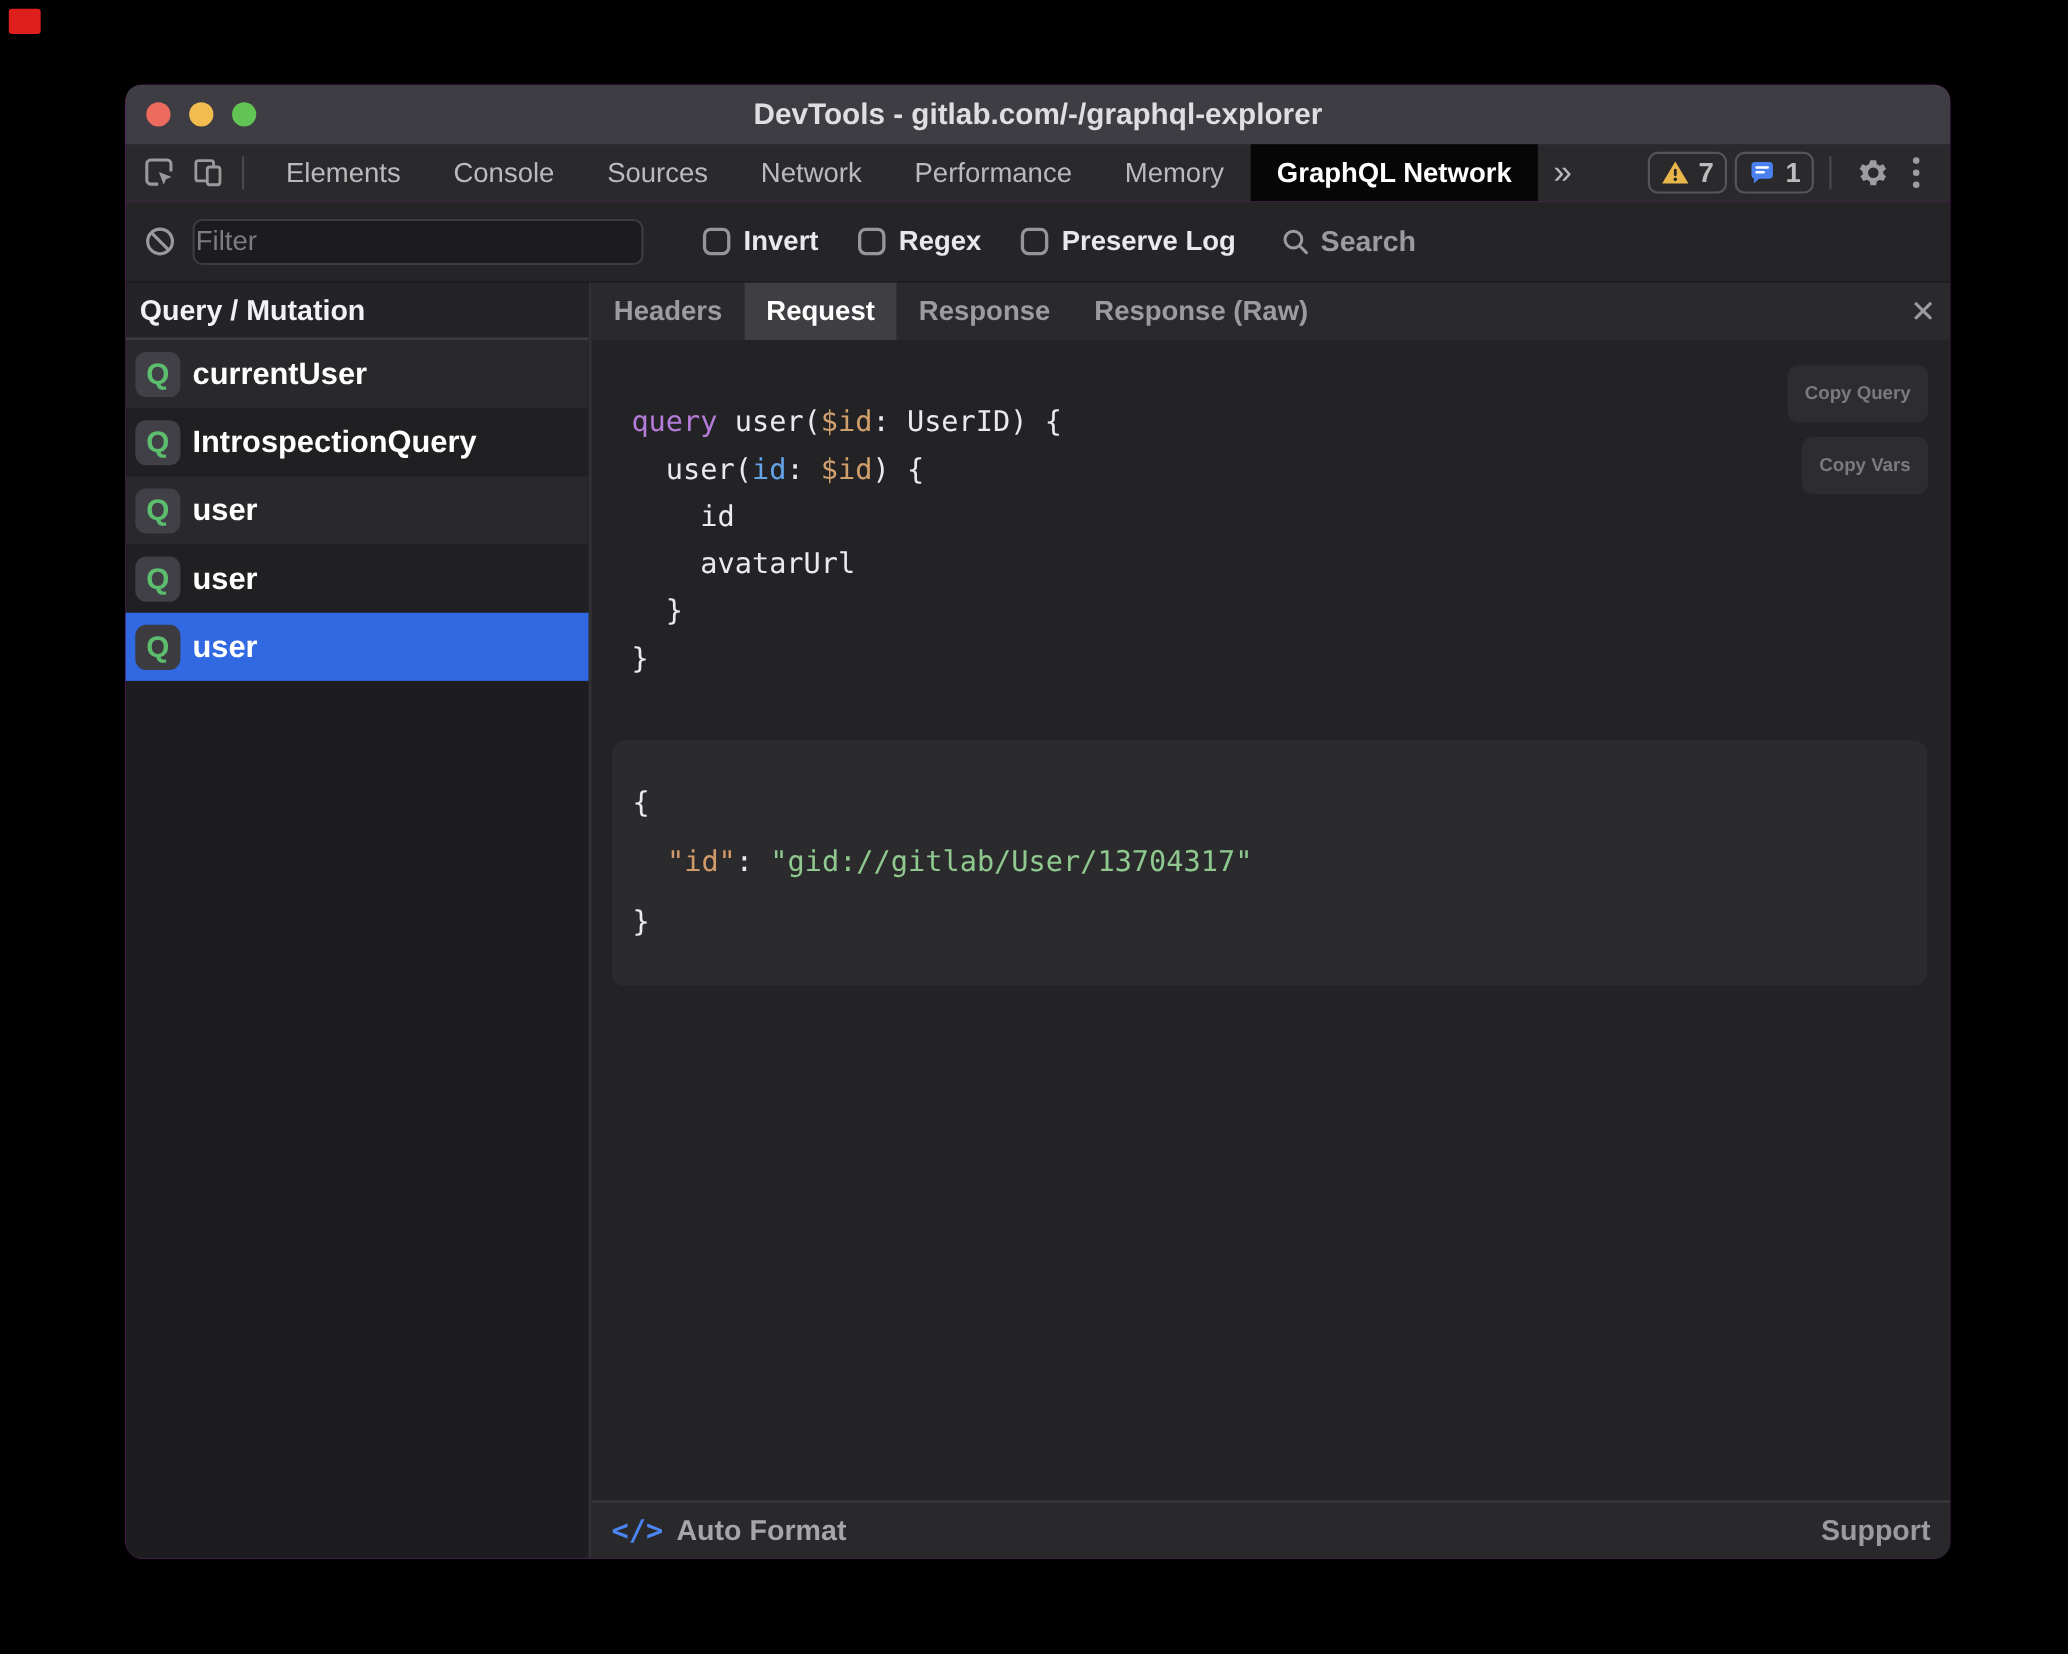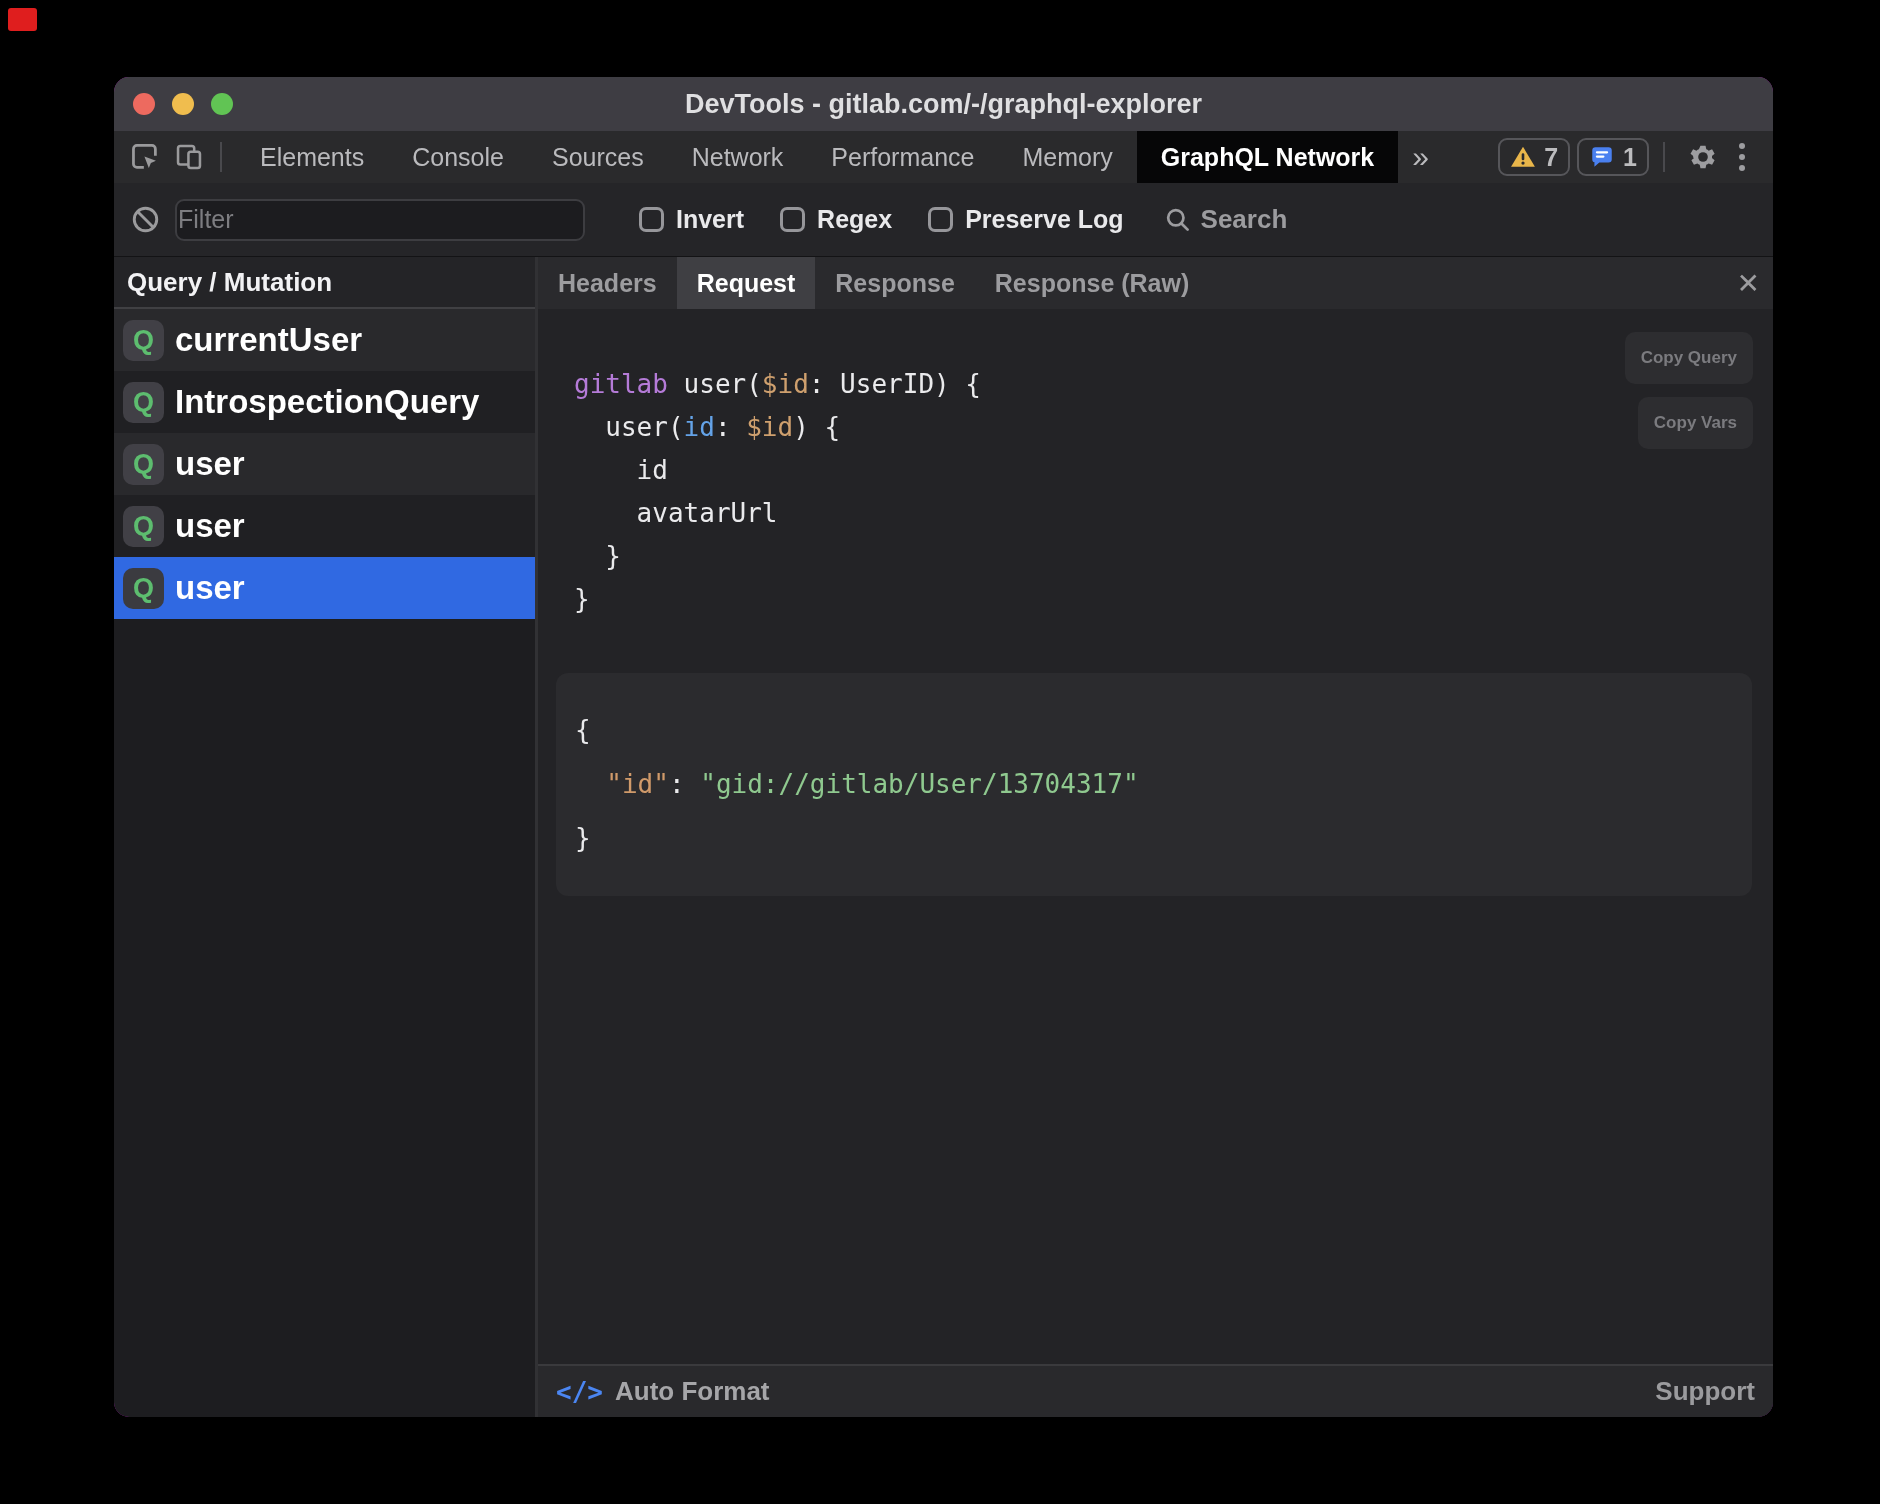--- a/index.html
+++ b/index.html
@@ -54,21 +54,21 @@
   .searchg { display:flex; align-items:center; gap:10px; margin-left:40px; color:#9c9c9f; font-size:26px; font-weight:bold; }
 
   
   .main { flex:1; display:flex; min-height:0; }
   .sidebar { width:424px; flex:0 0 auto; background:#1d1d20; border-right:3px solid #313134; display:flex; flex-direction:column; }
   .side-header { height:52px; flex:0 0 auto; background:#242427; border-bottom:2px solid #404043; display:flex; align-items:center; padding-left:13px; font-size:26px; font-weight:bold; color:#f2f2f4; }
   .srow { height:62px; flex:0 0 auto; display:flex; align-items:center; padding-left:9px; gap:11px; }
   .srow.odd { background:#29292c; } .srow.even { background:#202023; } .srow.selected { background:#3069e2; }
   .qbadge { width:41px; height:41px; border-radius:10px; background:#414046; display:flex; align-items:center; justify-content:center; font-size:27px; font-weight:bold; color:#5dbd6f; flex:0 0 auto; }
   .srow.selected .qbadge { background:#3b3b40; }
-  .slabel { font-size:33px; font-weight:bold; color:#ffffff; white-space:nowrap; }
+  .slabel { font-size:28px; font-weight:bold; color:#ffffff; white-space:nowrap; }
 
   
   .detail { flex:1; min-width:0; display:flex; flex-direction:column; background:#232326; }
   .dtabs { height:52px; flex:0 0 auto; background:#2a2a2d; display:flex; align-items:stretch; position:relative; }
   .dtab { padding:0 20px; display:flex; align-items:center; font-size:25px; font-weight:bold; color:#9c9c9f; white-space:nowrap; }
   .dtab.active { background:#3f3f43; color:#ffffff; }
   .dclose { position:absolute; right:13px; top:0; height:100%; display:flex; align-items:center; font-size:28px; color:#9c9c9f; }
 
   .dcontent { flex:1; position:relative; min-height:0; }
   .code { position:absolute; left:36px; top:54px; font-family:"DejaVu Sans Mono", monospace; font-size:26px; }
@@ -239,21 +239,21 @@
         <div class="dtabs">
           <span class="dtab">Headers</span>
           <span class="dtab active">Request</span>
           <span class="dtab">Response</span>
           <span class="dtab">Response (Raw)</span>
           <span class="dclose">✕</span>
         </div>
 
         <div class="dcontent">
           <div class="code">
-              <div class="code-line"><span class="tok-kw">gitlab</span><span class="tok-pl"> user(</span><span class="tok-var">$id</span><span class="tok-pl">: UserID) {</span></div>
+              <div class="code-line"><span class="tok-kw">query</span><span class="tok-pl"> user(</span><span class="tok-var">$id</span><span class="tok-pl">: UserID) {</span></div>
               <div class="code-line"><span class="tok-pl">  user(</span><span class="tok-arg">id</span><span class="tok-pl">: </span><span class="tok-var">$id</span><span class="tok-pl">) {</span></div>
               <div class="code-line"><span class="tok-pl">    id</span></div>
               <div class="code-line"><span class="tok-pl">    avatarUrl</span></div>
               <div class="code-line"><span class="tok-pl">  }</span></div>
               <div class="code-line"><span class="tok-pl">}</span></div>
             </div>
 
           <button class="copybtn q">Copy Query</button>
           <button class="copybtn v">Copy Vars</button>
 

